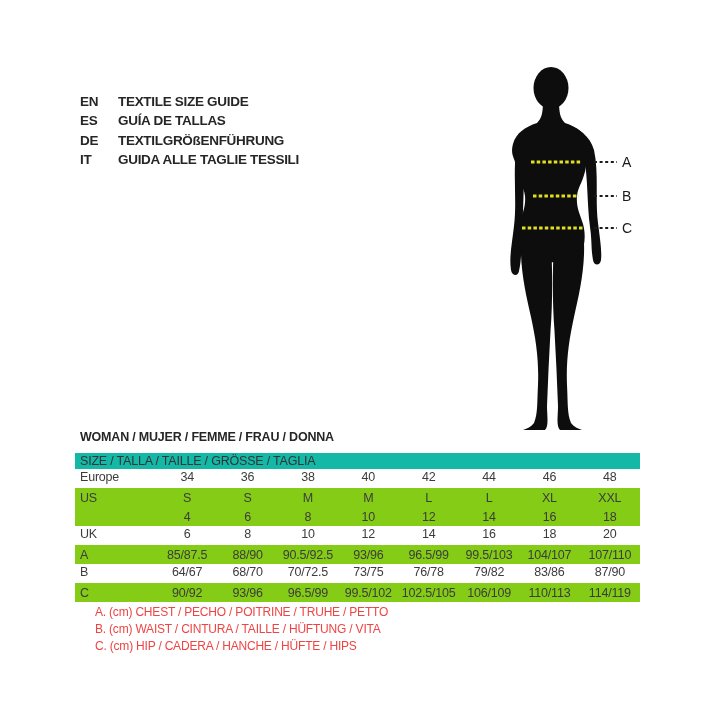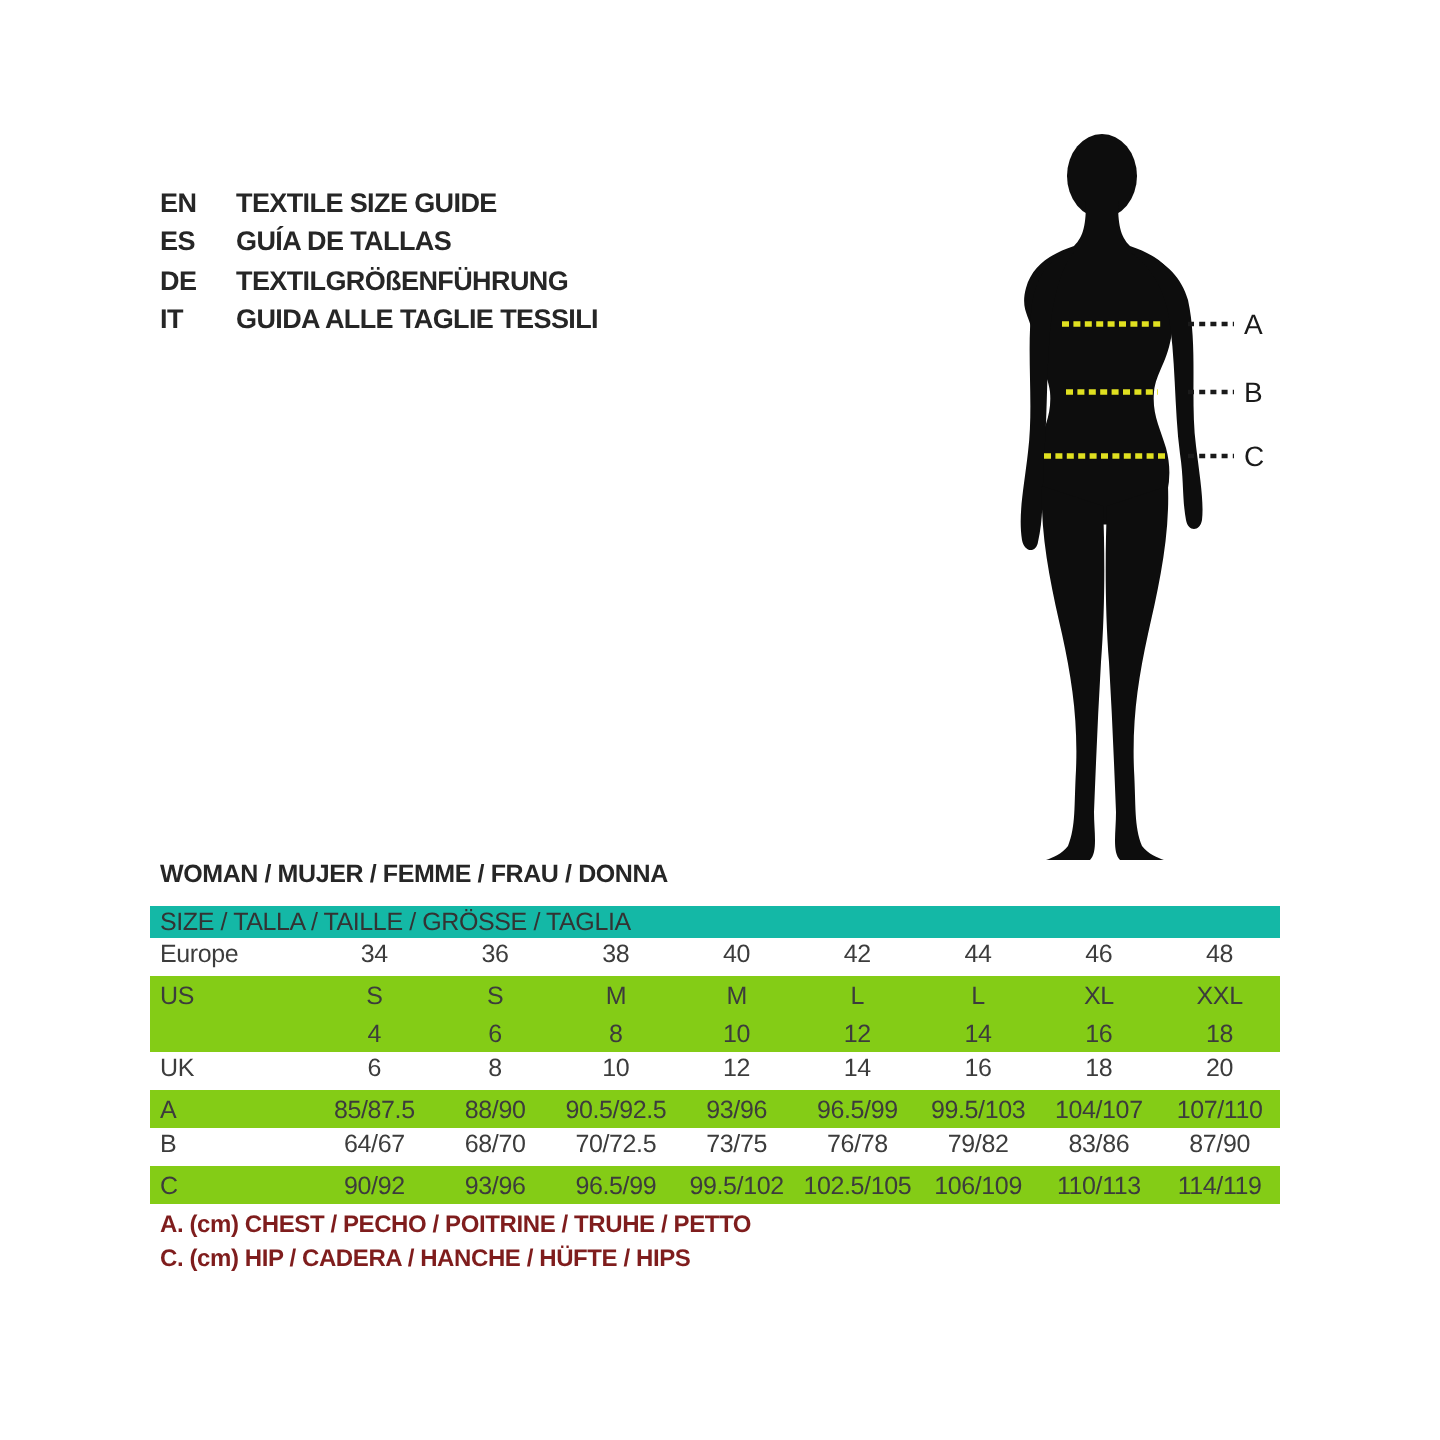--- a/index.html
+++ b/index.html
@@ -44,23 +44,23 @@
     background: #14b8a6; color: #333333;
     padding-left: 5px; font-weight: 400; white-space: nowrap;
   }
   .trow { display: flex; height: 19px; line-height: 17px; }
   .trow.shade { background: #84cc16; align-items: flex-end; }
   .trow .lbl { width: 82px; padding-left: 5px; box-sizing: border-box; text-align: left; }
   .trow .val { flex: 1; text-align: center; }
 
   
   .notes {
-    position: absolute; left: 80px; top: 604px;
-    font-size: 12px; font-weight: 700; letter-spacing: -0.2px;
-    color: #7f1d1d;
+    position: absolute; left: 95px; top: 604px;
+    font-size: 12px; font-weight: 400; letter-spacing: -0.2px;
+    color: #ef4444;
   }
   .note-line { height: 17px; line-height: 17px; white-space: nowrap; }
 
   .figure-label {
     font-family: "Liberation Sans", sans-serif;
     font-size: 14px; fill: #1a1a1a; font-weight: 400;
   }
 </style>
 </head>
 <body>
@@ -245,16 +245,17 @@
       <span class="val">99.5/102</span>
       <span class="val">102.5/105</span>
       <span class="val">106/109</span>
       <span class="val">110/113</span>
       <span class="val">114/119</span>
     </div>
   </div>
 
   <div class="notes">
     <div class="note-line">A. (cm) CHEST / PECHO / POITRINE / TRUHE / PETTO</div>
+    <div class="note-line">B. (cm) WAIST / CINTURA / TAILLE / HÜFTUNG / VITA</div>
     <div class="note-line">C. (cm) HIP / CADERA / HANCHE / HÜFTE / HIPS</div>
   </div>
 
 </div>
 
 </body></html>

